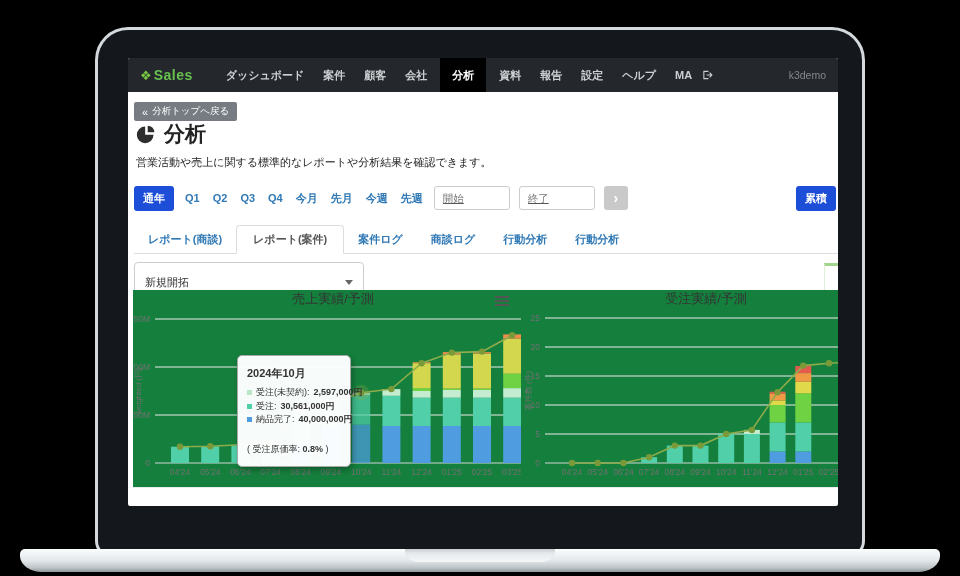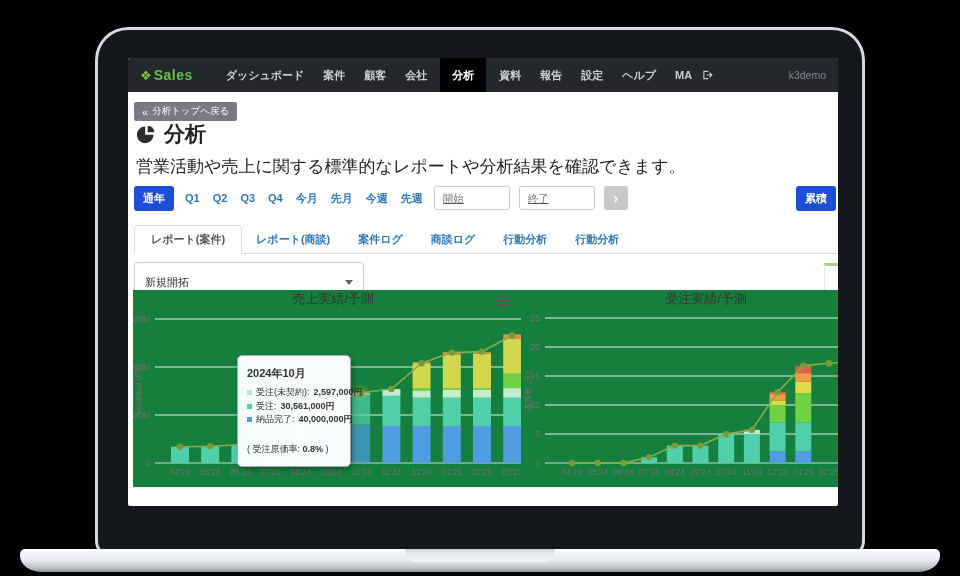--- a/index.html
+++ b/index.html
@@ -31,21 +31,21 @@
   .nav-ma{display:flex;align-items:center;gap:10px;}
   .nav-ma svg{display:block;}
   .nav-account{margin-left:auto;color:#82888d;font-size:10.5px;}
 
   
   .back-btn{position:absolute;left:6px;top:44px;display:inline-flex;align-items:center;gap:4px;
             background:#767c82;color:#fff;font-size:9.5px;padding:3px 8px;border-radius:2px;cursor:pointer;}
   .back-btn .chev{font-size:11px;line-height:8px;}
   .ptitle{position:absolute;left:8px;top:62px;display:flex;align-items:center;gap:8px;
           font-size:21px;color:#222;font-weight:600;}
-  .pdesc{position:absolute;left:8px;top:97px;font-size:17px;color:#222;}
+  .pdesc{position:absolute;left:8px;top:97px;font-size:11px;color:#222;}
 
   
   .frow{position:absolute;left:6px;right:2px;top:128px;height:24px;display:flex;align-items:center;gap:9px;}
   .btn-green{background:#1d4ed8;color:#fff;font-size:11px;font-weight:bold;
              padding:5px 9px;border-radius:3px;cursor:pointer;white-space:nowrap;}
   .flink{color:#3079b5;font-size:11px;font-weight:bold;margin:0 2px;cursor:pointer;white-space:nowrap;}
   .dinput{width:58px;height:22px;border:1px solid #ccc;border-radius:3px;
           font-size:10.5px;padding:0 8px;color:#555;outline:none;
           font-family:"Liberation Sans",sans-serif;text-decoration:underline;}
   .btn-next{width:24px;height:24px;background:#c9c9c9;border-radius:3px;color:#fff;
@@ -141,22 +141,22 @@
       <span class="flink">先月</span>
       <span class="flink">今週</span>
       <span class="flink">先週</span>
       <input class="dinput" placeholder="開始" style="">
       <input class="dinput" placeholder="終了" style="">
       <span class="btn-next">›</span>
       <span class="btn-green btn-cum">累積</span>
     </div>
 
     <div class="tabs">
+      <span class="tab">レポート(商談)</span>
       <span class="tab active">レポート(案件)</span>
-      <span class="tab">レポート(商談)</span>
       <span class="tab">案件ログ</span>
       <span class="tab">商談ログ</span>
       <span class="tab">行動分析</span>
       <span class="tab">行動分析</span>
     </div>
 
     <div class="select">
       <span>新規開拓</span>
       <span class="caret"></span>
     </div>

